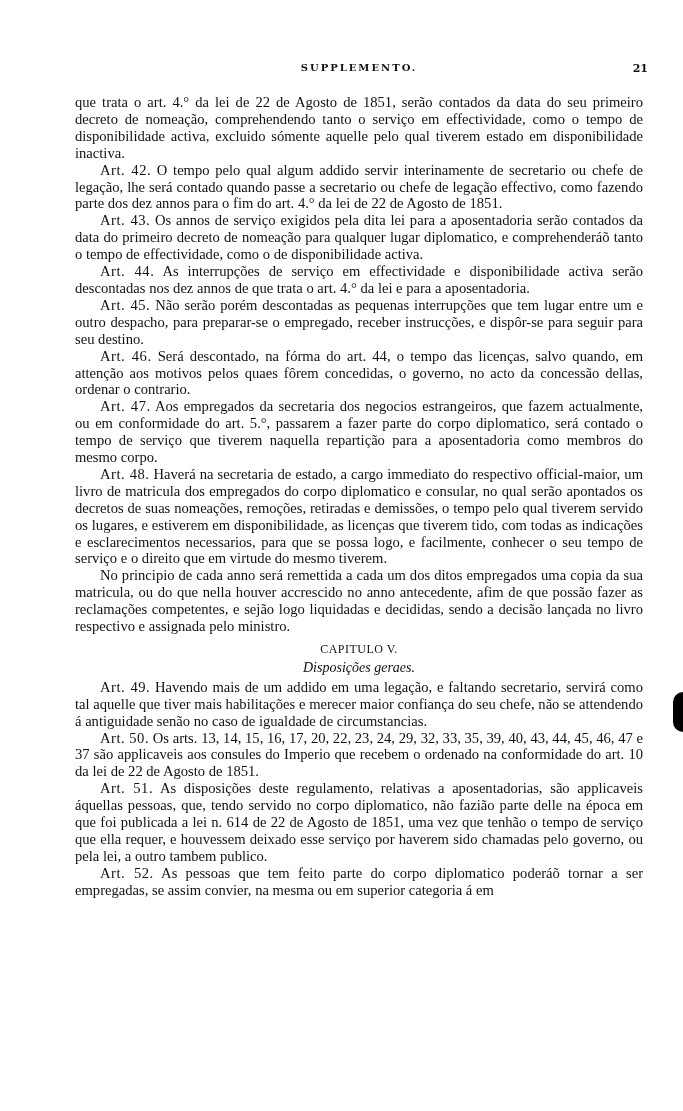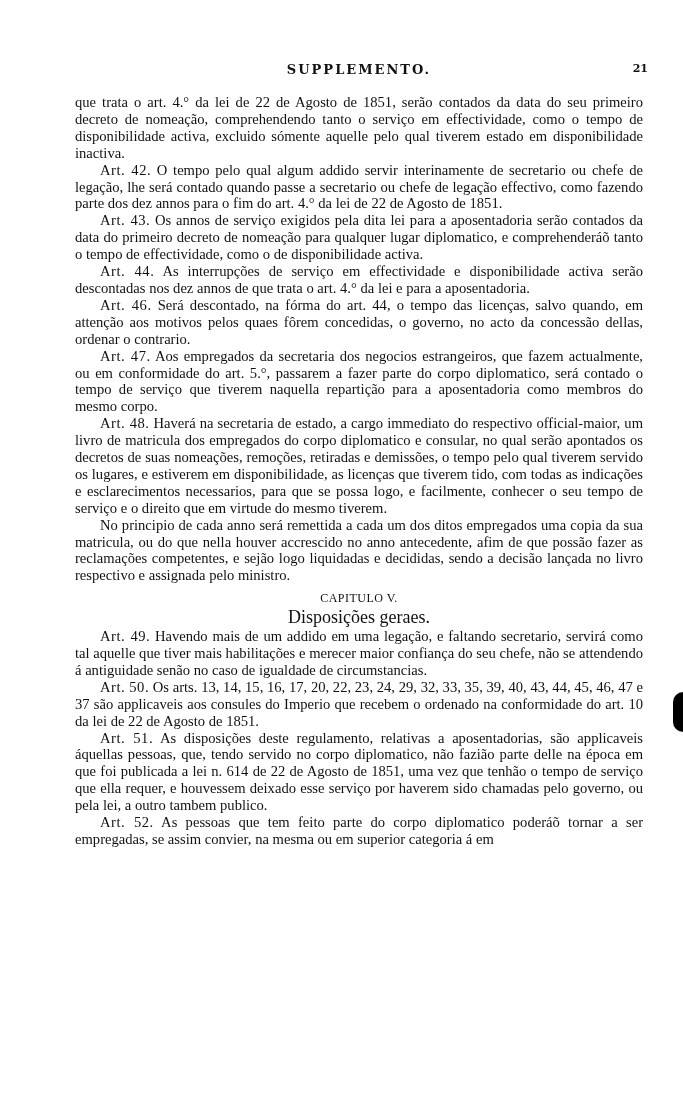--- a/index.html
+++ b/index.html
@@ -4,49 +4,50 @@
 <style>
   html, body { margin: 0; padding: 0; }
   body {
     width: 683px; height: 1111px; background: #ffffff; position: relative; overflow: hidden;
     font-family: "Liberation Serif", "DejaVu Serif", serif; color: #111;
   }
   .page { position: absolute; left: 75px; top: 62px; width: 568px; }
   .running-head { position: relative; height: 20px; }
   .head-title {
     position: absolute; left: 0; right: 0; text-align: center; top: 0;
-    font-weight: bold; letter-spacing: 2px; font-size: 13px; font-family: "DejaVu Serif", serif;
+    font-weight: bold; letter-spacing: 2px; font-size: 10px; font-family: "DejaVu Serif", serif;
   }
   .page-number { position: absolute; right: -5px; top: 0; font-weight: bold; font-size: 11px; font-family: "DejaVu Serif", serif; }
   .text { font-size: 14.6px; line-height: 16.9px; text-align: justify; margin-top: 12px; }
   .para { margin: 0; text-indent: 0; }
   .para.indent { text-indent: 25px; }
   .art-label { letter-spacing: 0.5px; }
   .chapter { text-align: center; font-size: 12px; margin: 6px 0 2px 0; letter-spacing: 0.5px; }
-  .subtitle { text-align: center; font-size: 18px; margin: 0 0 2px 0; }
+  .subtitle { text-align: center; font-style: italic; font-size: 14px; margin: 0 0 2px 0; }
   .margin-mark {
     position: absolute; left: 673px; top: 692px; width: 10px; height: 40px;
     background: #000; border-radius: 10px 0 0 10px;
   }
 </style>
 </head>
 <body>
 
 <div class="page">
   <div class="running-head">
     <span class="head-title">SUPPLEMENTO.</span>
     <span class="page-number">21</span>
   </div>
 
   <div class="text">
     <p class="para">que trata o art. 4.° da lei de 22 de Agosto de 1851, serão contados da data do seu primeiro decreto de nomeação, comprehendendo tanto o serviço em effectividade, como o tempo de disponibilidade activa, excluido sómente aquelle pelo qual tiverem estado em disponibilidade inactiva.</p>
 
     <p class="para indent"><span class="art-label">Art. 42.</span> <span>O tempo pelo qual algum addido servir interinamente de secretario ou chefe de legação, lhe será contado quando passe a secretario ou chefe de legação effectivo, como fazendo parte dos dez annos para o fim do art. 4.° da lei de 22 de Agosto de 1851.</span></p>
     <p class="para indent"><span class="art-label">Art. 43.</span> <span>Os annos de serviço exigidos pela dita lei para a aposentadoria serão contados da data do primeiro decreto de nomeação para qualquer lugar diplomatico, e comprehenderáõ tanto o tempo de effectividade, como o de disponibilidade activa.</span></p>
     <p class="para indent"><span class="art-label">Art. 44.</span> <span>As interrupções de serviço em effectividade e disponibilidade activa serão descontadas nos dez annos de que trata o art. 4.° da lei e para a aposentadoria.</span></p>
+    <p class="para indent"><span class="art-label">Art. 45.</span> <span>Não serão porém descontadas as pequenas interrupções que tem lugar entre um e outro despacho, para preparar-se o empregado, receber instrucções, e dispôr-se para seguir para seu destino.</span></p>
     <p class="para indent"><span class="art-label">Art. 46.</span> <span>Será descontado, na fórma do art. 44, o tempo das licenças, salvo quando, em attenção aos motivos pelos quaes fôrem concedidas, o governo, no acto da concessão dellas, ordenar o contrario.</span></p>
     <p class="para indent"><span class="art-label">Art. 47.</span> <span>Aos empregados da secretaria dos negocios estrangeiros, que fazem actualmente, ou em conformidade do art. 5.°, passarem a fazer parte do corpo diplomatico, será contado o tempo de serviço que tiverem naquella repartição para a aposentadoria como membros do mesmo corpo.</span></p>
     <p class="para indent"><span class="art-label">Art. 48.</span> <span>Haverá na secretaria de estado, a cargo immediato do respectivo official-maior, um livro de matricula dos empregados do corpo diplomatico e consular, no qual serão apontados os decretos de suas nomeações, remoções, retiradas e demissões, o tempo pelo qual tiverem servido os lugares, e estiverem em disponibilidade, as licenças que tiverem tido, com todas as indicações e esclarecimentos necessarios, para que se possa logo, e facilmente, conhecer o seu tempo de serviço e o direito que em virtude do mesmo tiverem.</span></p>
     <p class="para indent">No principio de cada anno será remettida a cada um dos ditos empregados uma copia da sua matricula, ou do que nella houver accrescido no anno antecedente, afim de que possão fazer as reclamações competentes, e sejão logo liquidadas e decididas, sendo a decisão lançada no livro respectivo e assignada pelo ministro.</p>
 
     <div class="chapter">CAPITULO V.</div>
     <div class="subtitle">Disposições geraes.</div>
 
     <p class="para indent"><span class="art-label">Art. 49.</span> <span>Havendo mais de um addido em uma legação, e faltando secretario, servirá como tal aquelle que tiver mais habilitações e merecer maior confiança do seu chefe, não se attendendo á antiguidade senão no caso de igualdade de circumstancias.</span></p>
     <p class="para indent"><span class="art-label">Art. 50.</span> <span>Os arts. 13, 14, 15, 16, 17, 20, 22, 23, 24, 29, 32, 33, 35, 39, 40, 43, 44, 45, 46, 47 e 37 são applicaveis aos consules do Imperio que recebem o ordenado na conformidade do art. 10 da lei de 22 de Agosto de 1851.</span></p>

